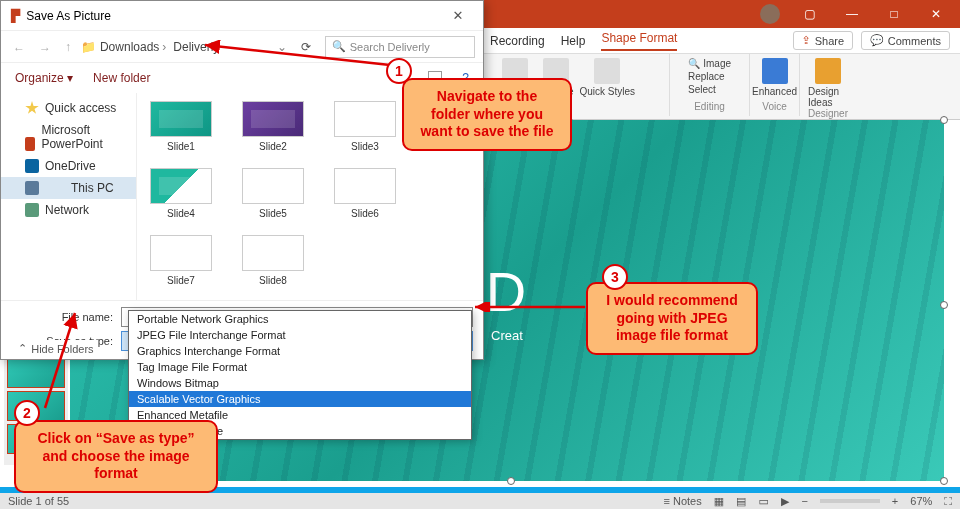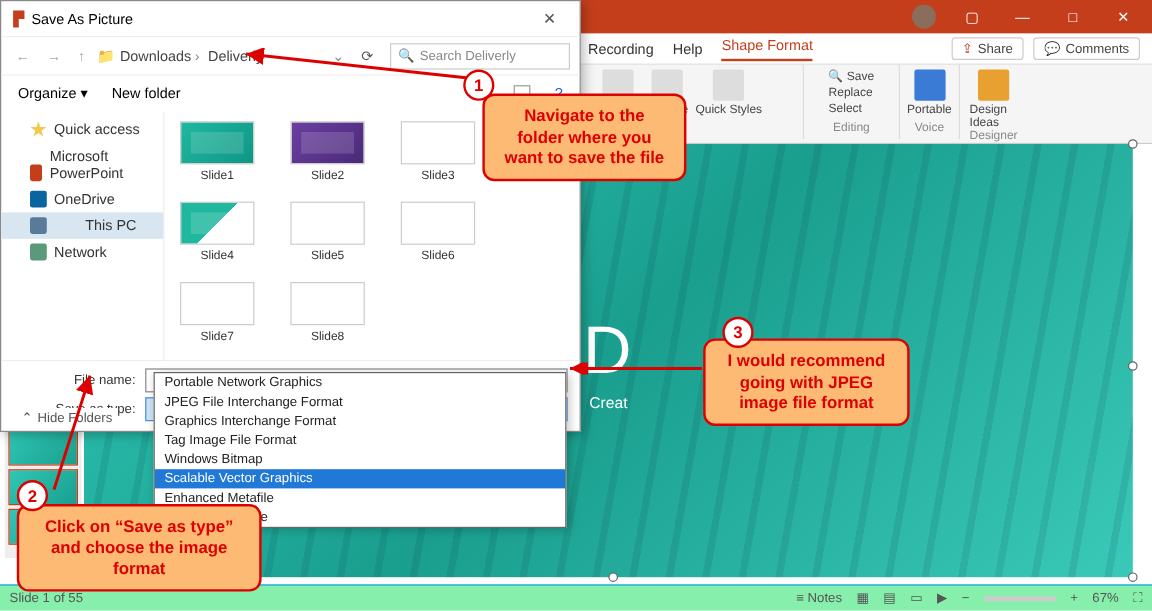--- a/index.html
+++ b/index.html
@@ -25,37 +25,37 @@
 
 .ppt-canvas { position: absolute; top: 120px; left: 70px; right: 16px; bottom: 28px; background: linear-gradient(135deg, #2fc7b5 0%, #1a9e8e 50%, #3ac9b8 100%); display: flex; align-items: center; justify-content: center; }
 .ppt-canvas .overlay-port { position: absolute; inset: 0; opacity: 0.35; background: repeating-linear-gradient(100deg, rgba(0,40,60,0.3) 0 6px, transparent 6px 30px); }
 .slide-title { color: #fff; font-size: 56px; font-weight: 300; z-index: 1; letter-spacing: 2px; }
 .slide-sub { color: #fff; font-size: 13px; z-index: 1; margin-top: 4px; }
 .sel-handle { position: absolute; width: 8px; height: 8px; background: #fff; border: 1px solid #666; border-radius: 50%; }
 
 .thumb-strip { position: absolute; left: 4px; top: 355px; width: 64px; height: 110px; background: #eee; }
 .thumb-strip .th { height: 30px; margin: 3px; border: 1px solid #c43e1c; background: linear-gradient(135deg,#2fc7b5,#1a9e8e); }
 
-.statusbar { position: absolute; bottom: 0; left: 0; right: 0; height: 22px; background: #86efac; border-top: 1px solid #0ea5e9; display: flex; align-items: center; font-size: 11px; color: #555; padding: 0 8px; gap: 12px; }
+.statusbar { position: absolute; bottom: 0; left: 0; right: 0; height: 22px; background: #e5e5e5; border-top: 6px solid #0ea5e9; display: flex; align-items: center; font-size: 11px; color: #555; padding: 0 8px; gap: 12px; }
 .statusbar .sp { flex: 1; }
 
 
 .dialog { position: absolute; top: 0; left: 0; width: 484px; height: 360px; background: #fff; border: 1px solid #888; box-shadow: 2px 2px 10px rgba(0,0,0,0.3); z-index: 20; display: flex; flex-direction: column; }
 .dlg-title { height: 30px; display: flex; align-items: center; padding: 0 10px; font-size: 12px; border-bottom: 1px solid #eee; }
 .dlg-title .sp { flex: 1; }
 .dlg-close { width: 30px; text-align: center; font-size: 13px; color: #555; }
 .dlg-nav { height: 32px; display: flex; align-items: center; padding: 0 8px; gap: 6px; font-size: 12px; color: #444; border-bottom: 1px solid #eee; }
 .nav-arrow { color: #aaa; padding: 0 4px; }
 .crumb { display: flex; align-items: center; gap: 4px; flex: 1; }
 .crumb-sep::after { content: "›"; color: #888; margin: 0 3px; }
 .refresh { color: #555; padding: 0 8px; }
 .search-box { width: 150px; height: 22px; border: 1px solid #ccc; display: flex; align-items: center; padding: 0 6px; font-size: 11px; color: #888; gap: 4px; }
 
 .dlg-toolbar { height: 30px; display: flex; align-items: center; padding: 0 14px; gap: 20px; font-size: 12px; }
-.dlg-toolbar .org { color: #000000; }
+.dlg-toolbar .org { color: #7f1d1d; }
 .dlg-toolbar .sp { flex: 1; }
 .tb-icon { width: 14px; height: 14px; border: 1px solid #999; }
 
 .dlg-body { flex: 1; display: flex; overflow: hidden; }
 .dlg-side { width: 136px; border-right: 1px solid #eee; padding: 4px 0; font-size: 12px; }
 .side-item { padding: 4px 10px 4px 24px; display: flex; align-items: flex-end; gap: 6px; color: #333; }
 .side-item.sel { background: #d8e6f2; gap: 32px; }
 .side-ico { width: 14px; height: 14px; background: #6aa6e8; border-radius: 2px; }
 .side-ico.star { background: #f2c94c; clip-path: polygon(50% 0,61% 35%,98% 35%,68% 57%,79% 91%,50% 70%,21% 91%,32% 57%,2% 35%,39% 35%); }
 .side-ico.pp { background: #c43e1c; }
@@ -133,30 +133,30 @@
         <div class="rg-col">
           <span><span style="color:#2a8">◢</span> <span>Shape Fill</span></span>
           <span><span style="color:#555">▭</span> <span>Shape Outline</span></span>
           <span><span style="color:#28c">◯</span> <span>Shape Effects</span></span>
         </div>
       </div>
       <div class="gname">Drawing</div>
     </div>
     <div class="ribbon-group" style="width:80px">
       <div class="rg-col">
-        <span>🔍 <span>Save</span></span>
+        <span>🔍 <span>Image</span></span>
         <span><span>Replace</span></span>
         <span><span>Select</span></span>
       </div>
       <div class="gname">Editing</div>
     </div>
     <div class="ribbon-group" style="width:50px">
       <div class="rg-col" style="align-items:center">
           <div class="ricon big" style="background:#3a7bd5"></div>
-          <span>Portable</span>
+          <span>Enhanced</span>
         </div>
       <div class="gname">Voice</div>
     </div>
     <div class="ribbon-group" style="width:56px;border-right:none">
       <div class="rg-col" style="align-items:center">
           <div class="ricon big" style="background:#e8a030"></div>
           <span>Design Ideas</span>
         </div>
       <div class="gname">Designer</div>
     </div>

